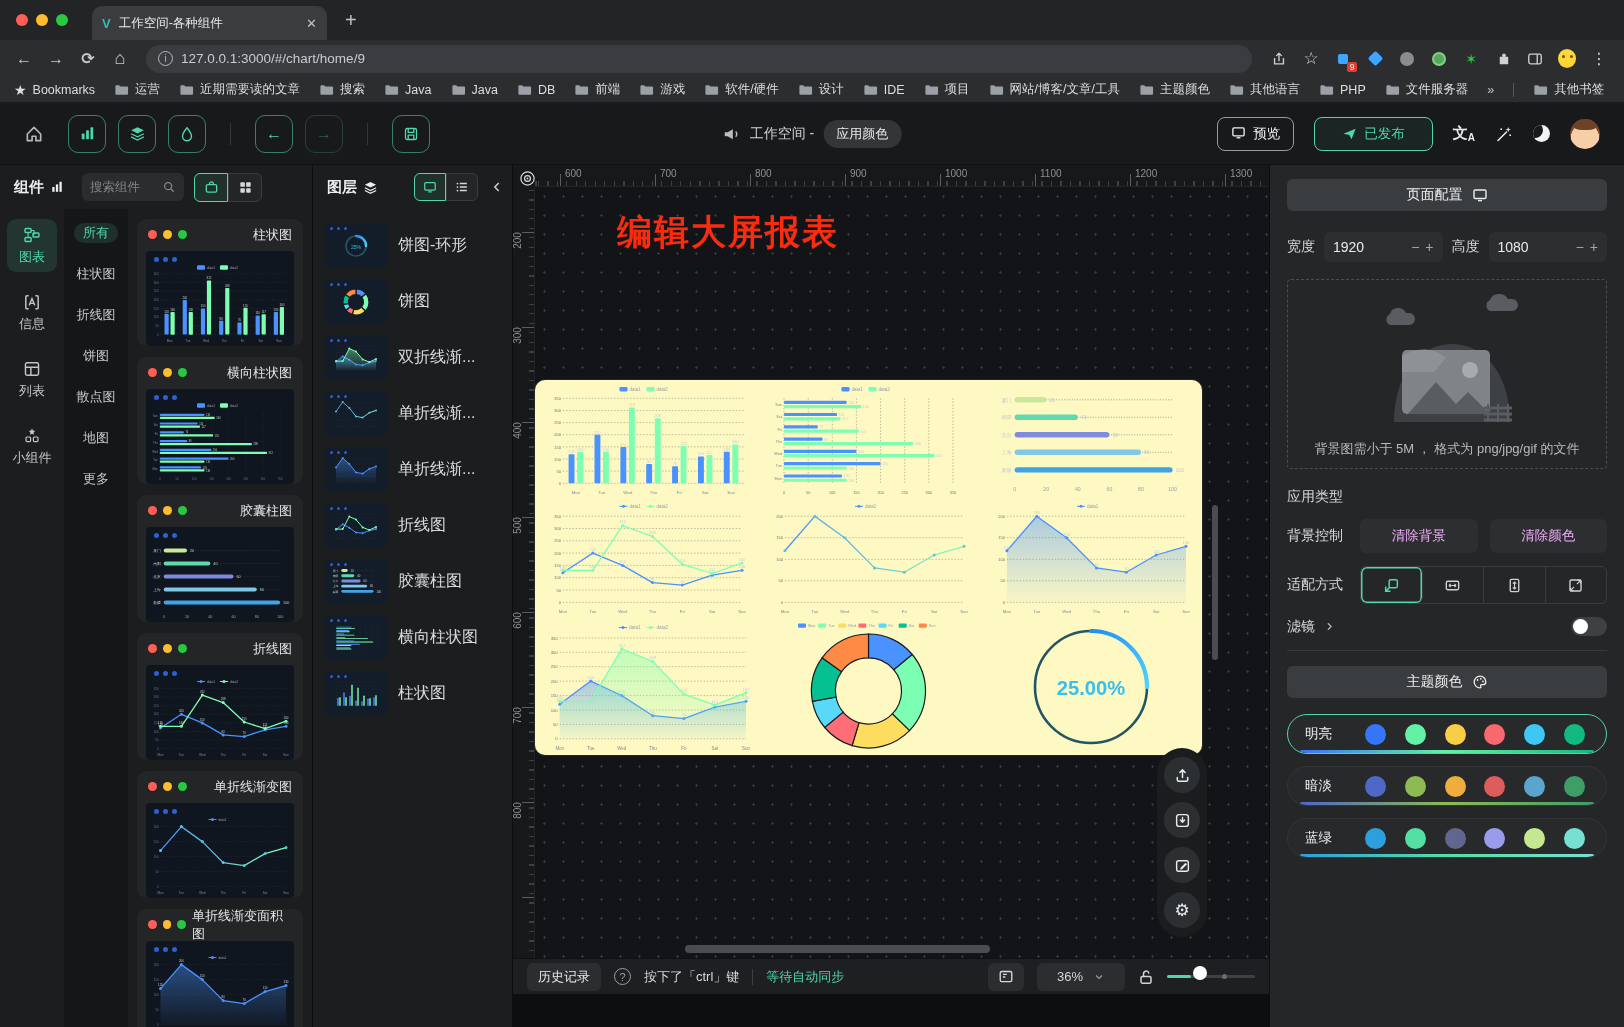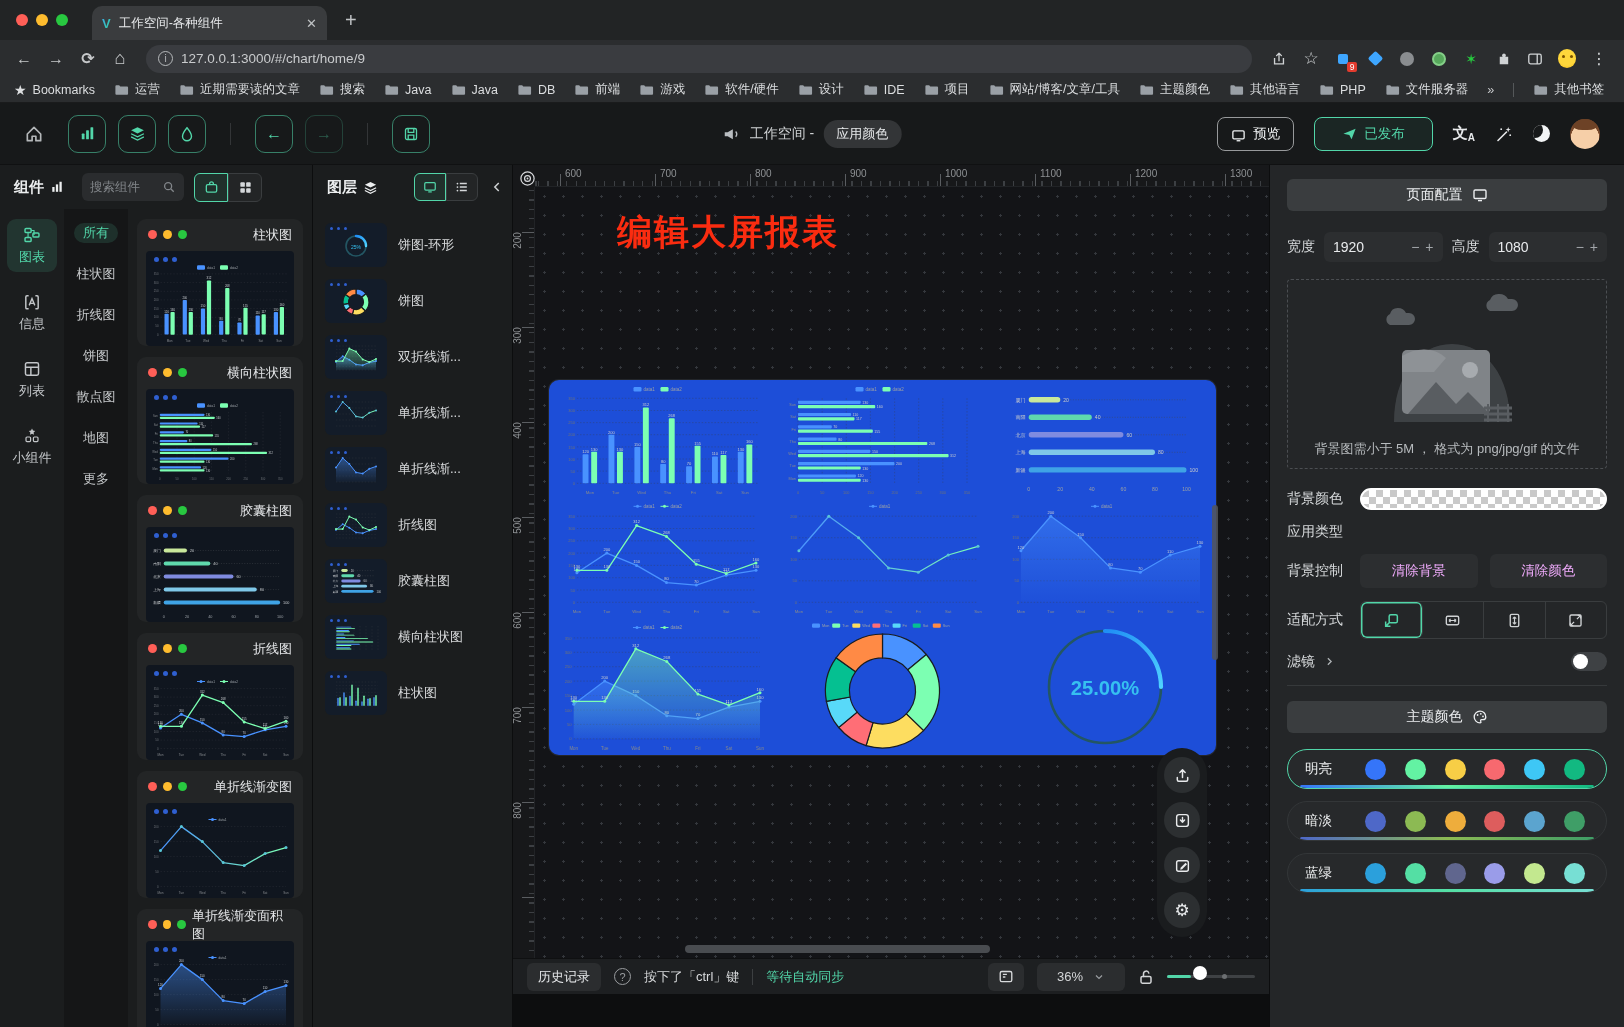--- a/index.html
+++ b/index.html
@@ -34,21 +34,21 @@
 
 .appheader{height:62px;background:#17191a;display:flex;align-items:center;padding:0 24px;position:relative;border-bottom:1px solid #101112}
 .homeico{color:#b4b7b9;margin-right:24px}
 .tgroup{display:flex;gap:12px;align-items:center}
 .tbtn{width:38px;height:38px;border:1px solid rgba(82,214,169,.55);border-radius:10px;display:flex;align-items:center;justify-content:center;color:#52d6a9}
 .tbtn.dim{border-color:rgba(82,214,169,.22);color:rgba(82,214,169,.35)}
 .tsep{width:1px;height:22px;background:#333537;margin:0 12px}
 .center-title{position:absolute;left:50%;transform:translateX(-50%);display:flex;align-items:center;gap:9px;font-size:14px;color:#cfd2d4}
 .chip{background:#333537;border-radius:14px;padding:5px 13px;font-size:13px;color:#e6e8ea}
 .hdr-right{margin-left:auto;display:flex;align-items:center;gap:20px}
-.btn-preview{display:flex;align-items:flex-end;gap:7px;border:1px solid #97999b;border-radius:8px;padding:7px 13px;color:#f0f2f3;font-size:13.5px}
+.btn-preview{display:flex;align-items:flex-start;gap:7px;border:1px solid #97999b;border-radius:8px;padding:7px 13px;color:#f0f2f3;font-size:13.5px}
 .btn-publish{display:flex;align-items:center;gap:7px;border:1px solid #52d6a9;background:rgba(82,214,169,.07);border-radius:8px;padding:7px 27px;color:#52d6a9;font-size:13.5px}
 .hico{color:#e8eaec;font-size:17px;display:flex;align-items:center}
 .transA{position:relative;color:#e8eaec;font-size:15px;font-weight:bold}
 .transA span{font-size:10px;position:relative;top:3px}
 .moon{width:17px;height:17px;border-radius:50%;background:#f2f4f5;position:relative;overflow:hidden}
 .moon:after{content:"";position:absolute;left:-6px;top:-3px;width:16px;height:16px;border-radius:50%;background:#17191a}
 .hdr-avatar{width:30px;height:30px;border-radius:50%;background:radial-gradient(circle at 50% 62%,#f6cfa8 58%,#7a4a2c 60%);position:relative;overflow:hidden}
 .hdr-avatar:after{content:"";position:absolute;top:-2px;left:2px;right:2px;height:13px;border-radius:50% 50% 40% 40%;background:#6d4226}
 
 .main{display:flex;height:862px}
@@ -83,31 +83,31 @@
 .lt-toggle{display:flex;margin-left:auto}
 .ltt{width:32px;height:28px;display:flex;align-items:center;justify-content:center;border:1px solid #3a3d3f;color:#d5d8da;background:#232526}
 .ltt:first-child{border-radius:6px 0 0 6px;border-color:#52d6a9;color:#52d6a9;background:rgba(82,214,169,.1)}
 .ltt:last-child{border-radius:0 6px 6px 0}
 .collapse{color:#cfd2d4;margin-left:4px}
 .layer-list{flex:1;padding:8px 6px;overflow:hidden}
 .layer-item{display:flex;align-items:center;gap:11px;padding:6px 6px;border-radius:8px}
 .layer-thumb{width:62px;height:44px;background:#131c29;border-radius:6px;position:relative;display:flex;align-items:center;justify-content:center;flex:none}
 .layer-thumb .bluedots{left:5px;top:4px}
 .layer-thumb .bluedots i{width:3px;height:3px}
-.layer-label{font-size:13px;color:#d8dadc;white-space:nowrap}
+.layer-label{font-size:16px;color:#d8dadc;white-space:nowrap}
 
 .canvas-col{flex:1;position:relative;background:#131417;overflow:hidden}
 .ruler-top{position:absolute;left:22px;right:0;top:0;height:22px;background:#17181a;border-bottom:1px solid #212326;background-image:repeating-linear-gradient(90deg,#3c3f43 0 1px,transparent 1px 9.5px),repeating-linear-gradient(90deg,#5a5d61 0 1px,transparent 1px 95px);background-size:100% 5px,100% 12px;background-position:3px bottom,25px bottom;background-repeat:repeat-x}
 .ruler-left{position:absolute;left:0;top:22px;bottom:0;width:22px;background:#17181a;border-right:1px solid #212326;background-image:repeating-linear-gradient(180deg,#3c3f43 0 1px,transparent 1px 9.5px),repeating-linear-gradient(180deg,#5a5d61 0 1px,transparent 1px 95px);background-size:5px 100%,12px 100%;background-position:right 3px,right 45px;background-repeat:repeat-y}
 .rl-num{position:absolute;font-size:10px;color:#8e9194}
 .corner{position:absolute;left:0;top:0;width:22px;height:22px;background:#17181a;z-index:3}
 .eye{position:absolute;left:6px;top:5px;color:#d8dadc;z-index:4}
 .canvas-grid{position:absolute;left:22px;top:22px;right:0;bottom:69px;background-image:radial-gradient(circle,#34373c 1px,transparent 1.4px);background-size:19px 19px}
 .big-title{position:absolute;left:104px;top:44px;font-size:35px;font-weight:bold;color:#fa2c10;letter-spacing:2px}
-.board{position:absolute;left:36px;top:215px;width:667px;height:375px;background:#1d4ed8;border-radius:10px;box-shadow:0 0 0 1px #23262b;overflow:hidden}
+.board{position:absolute;left:22px;top:215px;width:667px;height:375px;background:#fef9c3;border-radius:10px;box-shadow:0 0 0 1px #23262b;overflow:hidden}
 .board-grid{display:grid;grid-template-columns:222px 222px 223px;grid-template-rows:118px 118px 139px}
 .cell{display:flex;align-items:center;justify-content:center}
 .fab-col{position:absolute;right:62px;top:583px;background:#1a1c1e;border-radius:26px;padding:9px 7px;display:flex;flex-direction:column;gap:9px}
 .fab{width:36px;height:36px;border-radius:50%;background:#2c2f31;display:flex;align-items:center;justify-content:center;color:#e8eaec;font-size:17px}
 .hscroll{position:absolute;left:172px;top:780px;width:305px;height:8px;border-radius:4px;background:#53565b;opacity:.85}
 .vscroll{position:absolute;right:51px;top:340px;width:6px;height:155px;border-radius:3px;background:#53565b;opacity:.85}
 .bottombar{position:absolute;left:0;right:0;top:793px;height:36px;background:#1d1f21;border-top:1px solid #0f1011;display:flex;align-items:center;padding:0 14px;gap:13px;z-index:5}
 .hist-btn{background:#2b2d2f;border-radius:6px;padding:5px 11px;font-size:13px;color:#e6e8ea}
 .help{width:17px;height:17px;border:1.3px solid #9a9da0;border-radius:50%;color:#9a9da0;font-size:11px;display:flex;align-items:center;justify-content:center}
 .keyhint{font-size:13px;color:#d8dadc}
@@ -1740,26 +1740,20 @@
           <path d="M56 122l28-32 20 22 12-12 22 22z" fill="#595d61"></path>
           <g stroke="#595d61" stroke-width="3">
               <path d="M132 116h28M132 122h28M132 128h28"></path>
               <path d="M136 112v18M146 112v18M156 112v18" stroke-width="2"></path>
             </g>
         </svg>
       </div>
       <div class="dz-caption">背景图需小于 5M ， 格式为 png/jpg/gif 的文件</div>
     </div>
     <div class="frow">
-      <span class="flabel">背景颜色</span>
-      <div class="fctl">
-          <div class="swatch"></div>
-        </div>
-    </div>
-    <div class="frow">
       <span class="flabel">应用类型</span>
     </div>
     <div class="frow">
       <span class="flabel">背景控制</span>
       <div class="fctl">
         <div class="ghost-btn">清除背景</div>
         <div class="ghost-btn">清除颜色</div>
       </div>
     </div>
     <div class="frow">

